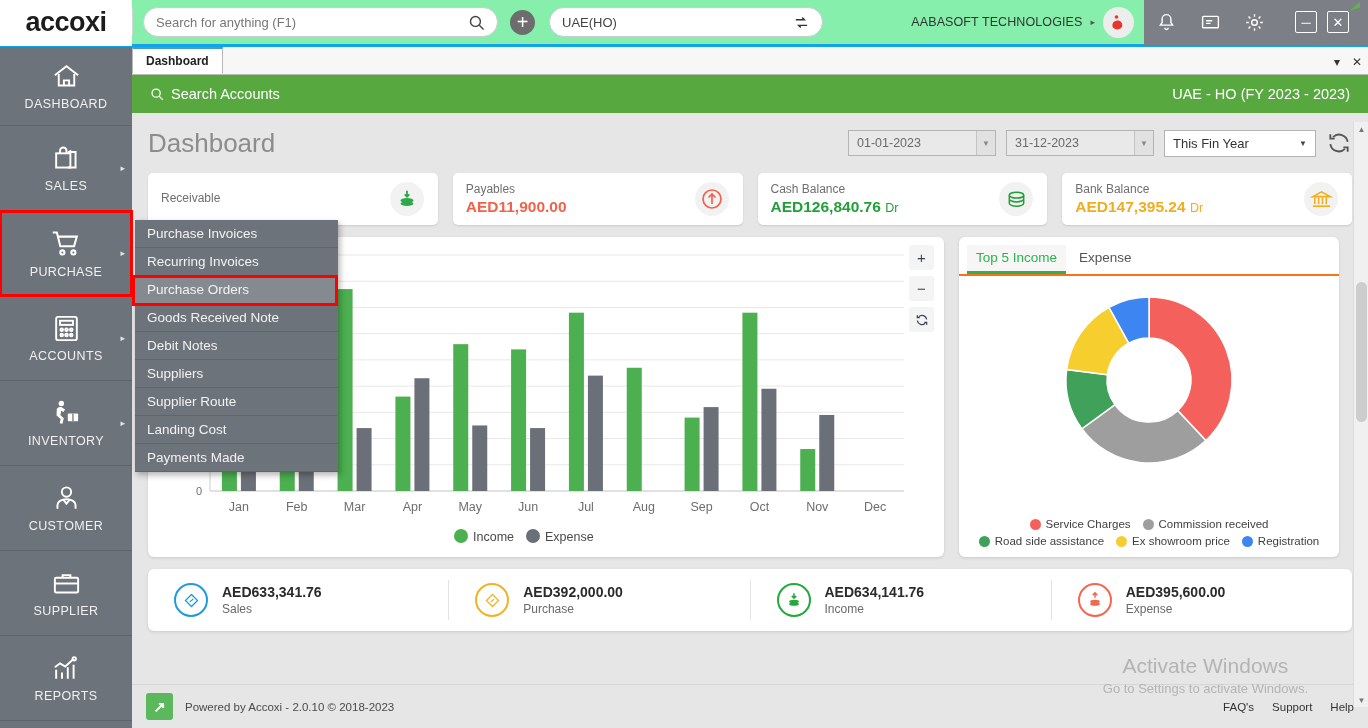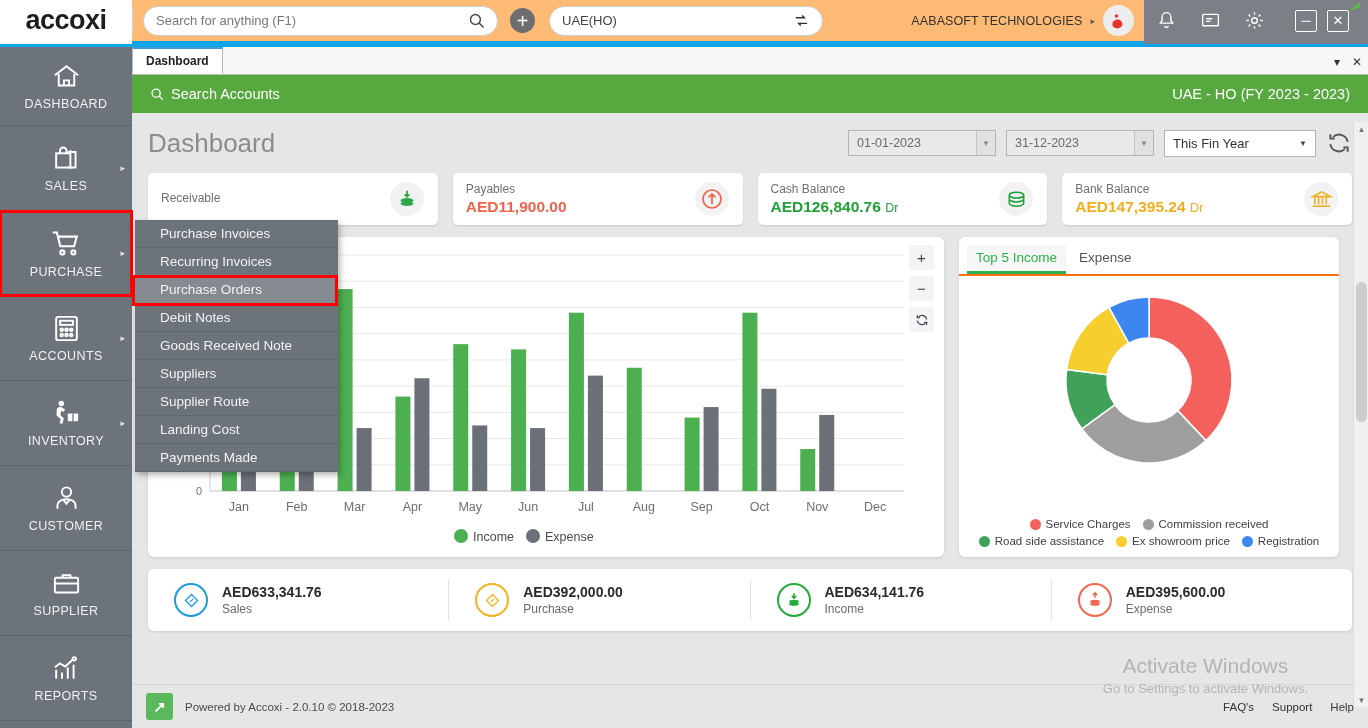--- a/index.html
+++ b/index.html
@@ -7,22 +7,22 @@
   body {
     font-family: "Liberation Sans", sans-serif;
     background: #e6e6e6;
     color: #333;
     -webkit-font-smoothing: antialiased;
   }
 
   
   .topbar {
     position: absolute; top: 0; left: 0; width: 1368px; height: 47px;
-    background: #fdba74; display: flex; align-items: center;
-    border-bottom: 6px solid #0ea5e9;
+    background: #86efac; display: flex; align-items: center;
+    border-bottom: 3px solid #0ea5e9;
   }
   .logo {
     width: 132px; height: 47px; display: flex; align-items: center;
     justify-content: center; background: #fff;
   }
   .logo-text {
     font-size: 27px; font-weight: bold; letter-spacing: -0.5px;
     color: #1d1d1d; position: relative;
   }
   .logo-leaf {
@@ -245,21 +245,21 @@
   }
   .wm-line1 { font-size: 21px; }
   .wm-line2 { font-size: 13px; margin-top: 3px; }
 
   
   .dropdown {
     position: absolute; left: 135px; top: 220px; width: 203px;
     background: #6d737a; box-shadow: 2px 3px 6px rgba(0,0,0,.3); z-index: 60;
   }
   .dd-item {
-    height: 28px; display: flex; align-items: center; padding-left: 25px;
+    height: 28px; display: flex; align-items: center; padding-left: 12px;
     font-size: 13.5px; color: #f2f2f2; border-bottom: 1px solid #5f666d;
     cursor: pointer;
   }
   .dd-item.sel { background: #848a90; }
   .dd-redbox {
     position: absolute; left: -3px; top: 55px; width: 206px; height: 31px;
     border: 3px solid #ff0000; pointer-events: none;
   }
 
   
@@ -703,20 +703,20 @@
   <div class="watermark">
     <div class="wm-line1">Activate Windows</div>
     <div class="wm-line2">Go to Settings to activate Windows.</div>
   </div>
 </div>
 
 <div class="dropdown" id="dropdown">
     <div class="dd-item">Purchase Invoices</div>
     <div class="dd-item">Recurring Invoices</div>
     <div class="dd-item sel">Purchase Orders</div>
+    <div class="dd-item">Goods Received Note</div>
     <div class="dd-item">Debit Notes</div>
-    <div class="dd-item">Goods Received Note</div>
     <div class="dd-item">Suppliers</div>
     <div class="dd-item">Supplier Route</div>
     <div class="dd-item">Landing Cost</div>
     <div class="dd-item">Payments Made</div>
     <div class="dd-redbox"></div>
   </div>
 
 </body></html>

